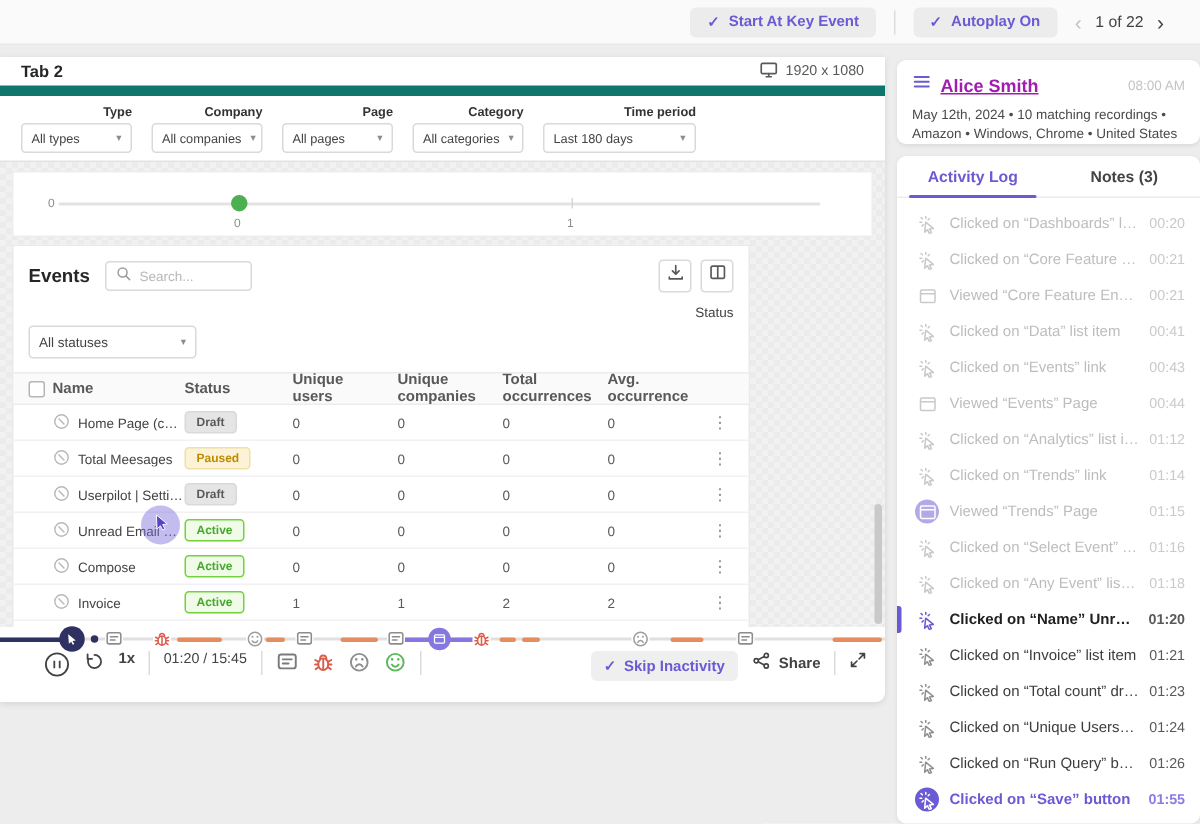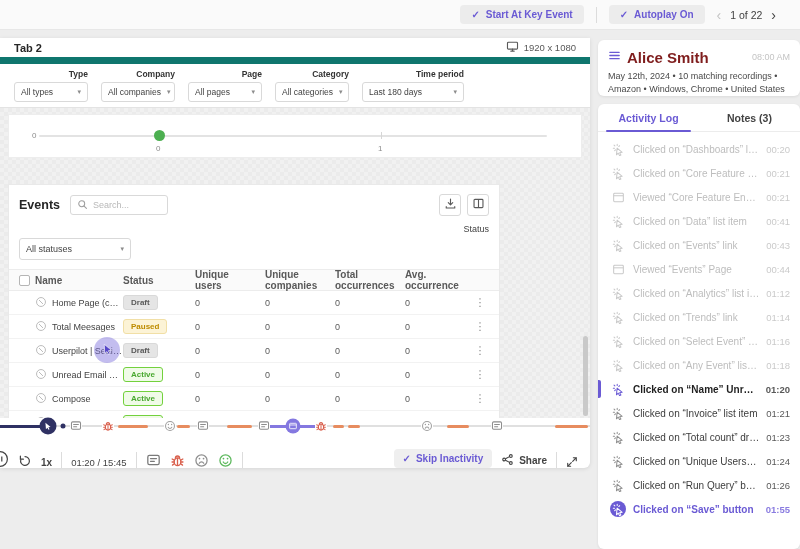--- a/index.html
+++ b/index.html
@@ -43,21 +43,21 @@
   .fgroup:nth-child(6) .fselect { width:80px; }
   .caret { font-size:7px; color:#8c8c8c; }
 
   .chart-card { position:absolute; left:8px; top:50px; width:574px; height:44px; background:#fff;
     border:1px solid #ededed; }
   .sl-line { position:absolute; left:30px; right:34px; top:20px; height:2px; background:#e3e3e3; border-radius:2px; }
   .sl-dot { position:absolute; left:145px; top:15px; width:11px; height:11px; border-radius:50%; background:#4caf50; }
   .sl-tick { position:absolute; left:372px; top:17px; width:1px; height:7px; background:#d6d6d6; }
   .sl-lab { position:absolute; font-size:8px; color:#8c8c8c; }
 
-  .events-card { position:absolute; left:8px; top:120px; width:492px; height:340px; background:#fff;
+  .events-card { position:absolute; left:8px; top:99px; width:492px; height:340px; background:#fff;
     border:1px solid #e9e9e9; }
   .ev-head { padding:9px 10px 0; display:flex; align-items:center; gap:10px; }
   .ev-title { font-size:12.5px; font-weight:700; color:#262626; }
   .search { width:98px; height:20px; border:1px solid #d9d9d9; border-radius:3px; display:flex;
     align-items:center; gap:5px; padding:0 6px; background:#fff; }
   .search input { border:none; outline:none; width:70px; font-size:9px; font-family:inherit; color:#434343; background:transparent; }
   .search input::placeholder { color:#b8b8b8; }
   .ev-actions { margin-left:auto; display:flex; gap:6px; }
   .ibtn { width:22px; height:22px; border:1px solid #d9d9d9; border-radius:3px; background:#fff;
     display:flex; align-items:center; justify-content:center; cursor:pointer; }
@@ -93,34 +93,34 @@
   .seg.purple { background:#8478e0; height:3px; top:6.5px; }
   .seg.orange { background:#e78c5f; height:3px; top:6.5px; border-radius:2px; }
   .mk { position:absolute; top:8px; transform:translate(-50%,-50%); background:#fff; display:flex;
     align-items:center; justify-content:center; cursor:pointer; }
   .mk.big { width:17px; height:17px; border-radius:50%; }
   .mk.navy-bg { background:#2f3163; }
   .mk.purple-bg { background:#8478e0; width:15px; height:15px; }
   .mk.dot { width:5px; height:5px; border-radius:50%; background:#2f3163; }
 
   
-  .controls { height:34px; display:flex; align-items:flex-end; gap:9px; padding-right:12px; position:relative; }
+  .controls { height:34px; display:flex; align-items:flex-start; gap:9px; padding-right:12px; position:relative;padding-left:38px; }
   .ctl { display:flex; align-items:center; justify-content:center; cursor:pointer; }
   .half-play { margin-left:-9px; }
   .speed { font-size:10px; font-weight:700; color:#434343; cursor:pointer; }
   .time-lab { font-size:9.5px; color:#434343; }
   .skip-pill { margin-left:auto; background:#efefef; border-radius:4px; padding:4px 9px; display:flex;
     align-items:center; gap:5px; color:#6a5ad4; font-weight:700; font-size:10px; cursor:pointer; }
   .share-btn { display:flex; align-items:center; gap:5px; font-size:10px; font-weight:700; color:#434343; cursor:pointer; }
 
   
   .user-card { position:absolute; left:598px; top:40px; width:202px; height:56px; background:#fff;
     border-radius:6px; box-shadow:0 1px 3px rgba(0,0,0,.08); padding:8px 10px; }
   .uc-row { display:flex; align-items:center; gap:6px; }
-  .uc-name { font-size:15px; font-weight:700; color:#7f1d1d; }
+  .uc-name { font-size:12px; font-weight:700; color:#a21caf;text-decoration:underline; }
   .uc-time { margin-left:auto; font-size:9px; color:#c4c4c4; }
   .uc-meta { margin-top:4px; font-size:9px; color:#4a4a4a; line-height:1.45; }
 
   .log-card { position:absolute; left:598px; top:104px; width:202px; height:445px; background:#fff;
     border-radius:6px; box-shadow:0 1px 3px rgba(0,0,0,.08); overflow:hidden; }
   .tabs { height:28px; display:flex; border-bottom:1px solid #ececec; }
   .tab { flex:1; display:flex; align-items:center; justify-content:center; font-size:10.5px;
     font-weight:700; color:#434343; position:relative; cursor:pointer; }
   .tab.active { color:#6a5ad4; }
   .tab.active::after { content:''; position:absolute; left:8px; right:8px; bottom:-1px; height:2.5px;
@@ -644,20 +644,31 @@
       <svg class="ic-click" width="13" height="13" viewBox="0 0 14 14" fill="none" stroke="currentColor" stroke-width="1.1" stroke-linecap="round" stroke-linejoin="round">
             <path d="M5.5 5.5 11 10l-2.8.4L9.6 13l-1.5.6-1.4-2.7-1.9 1.8z"></path>
             <path d="M2.2 2.2l.9.9M1.4 5.6h1.3M5.6 1.4v1.3M2.9 8.2l.9-.9M8.2 2.9l-.9.9"></path>
           </svg>
 
     </span>
     <span class="act-txt">Clicked on “Trends” link</span>
     <span class="act-time">01:14</span>
   </div>
 
+  <div class="act-row past-highlight">
+    <span class="aicon">
+
+      <svg class="ic-page" width="13" height="13" viewBox="0 0 14 14" fill="none" stroke="currentColor" stroke-width="1.1">
+            <rect x="1.8" y="2.5" width="10.4" height="9" rx="1"></rect>
+            <path d="M1.8 5.2h10.4"></path>
+          </svg>
+    </span>
+    <span class="act-txt">Viewed “Trends” Page</span>
+    <span class="act-time">01:15</span>
+  </div>
 
   <div class="act-row past">
     <span class="aicon">
       <svg class="ic-click" width="13" height="13" viewBox="0 0 14 14" fill="none" stroke="currentColor" stroke-width="1.1" stroke-linecap="round" stroke-linejoin="round">
             <path d="M5.5 5.5 11 10l-2.8.4L9.6 13l-1.5.6-1.4-2.7-1.9 1.8z"></path>
             <path d="M2.2 2.2l.9.9M1.4 5.6h1.3M5.6 1.4v1.3M2.9 8.2l.9-.9M8.2 2.9l-.9.9"></path>
           </svg>
 
     </span>
     <span class="act-txt">Clicked on “Select Event” dropdown</span>

